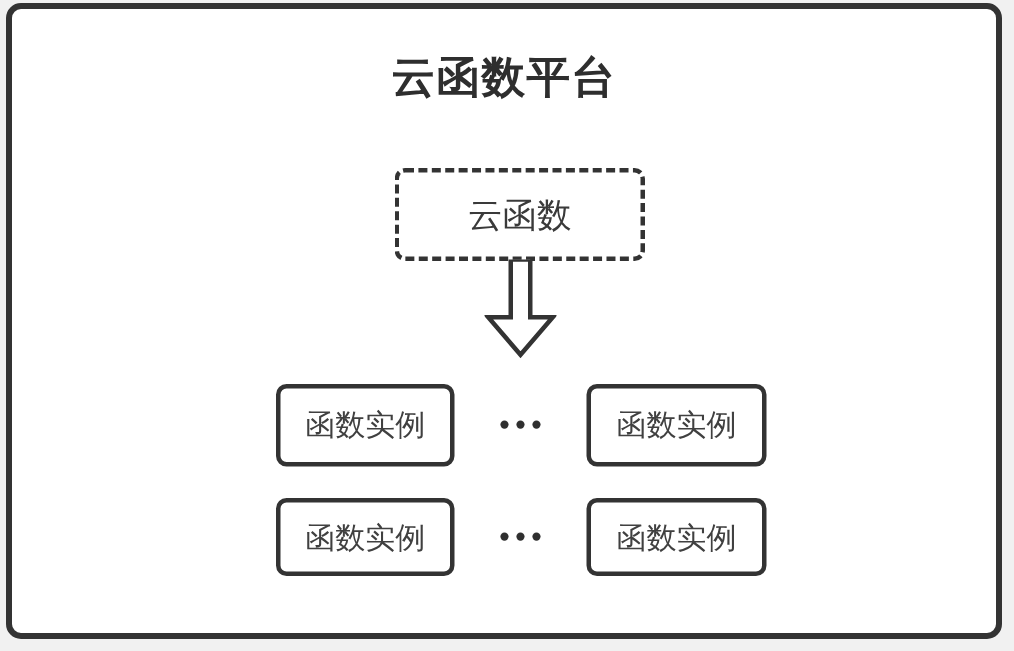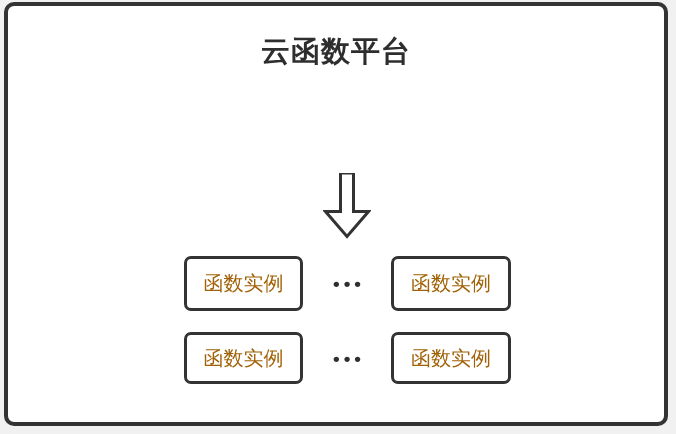--- a/index.html
+++ b/index.html
@@ -65,21 +65,21 @@
     box-sizing: border-box;
     border: 3px solid #333333;
     border-radius: 7px;
     background: #ffffff;
     display: flex;
     align-items: center;
     justify-content: center;
   }
   .node-box .label {
     font-size: 20px;
-    color: #a16207;
+    color: #404040;
   }
   .box-r1 { top: 250px; height: 55px; }
   .box-r2 { top: 326px; height: 52px; }
   .box-c1 { left: 176px; width: 119px; }
   .box-c2 { left: 383px; width: 120px; }
   .dots {
     position: absolute;
     left: 295px;
     width: 88px;
     display: flex;
@@ -104,20 +104,23 @@
   }
 </style>
 </head>
 <body>
 
 <div class="canvas">
   <div class="panel">
 
     <div class="title">云函数平台</div>
 
+    <div class="dashed-box">
+      <span class="label">云函数</span>
+    </div>
 
     <svg class="arrow" width="48" height="66" viewBox="0 0 48 66">
       <path d="M17.5 0 L30.5 0 L30.5 38.5 L45.5 38.5 L24 63.5 L2.5 38.5 L17.5 38.5 Z" fill="#ffffff" stroke="#333333" stroke-width="3" stroke-linejoin="miter"></path>
     </svg>
 
     <div class="node-box box-r1 box-c1">
       <span class="label">函数实例</span>
     </div>
 
     <div class="dots dots-r1">•••</div>

